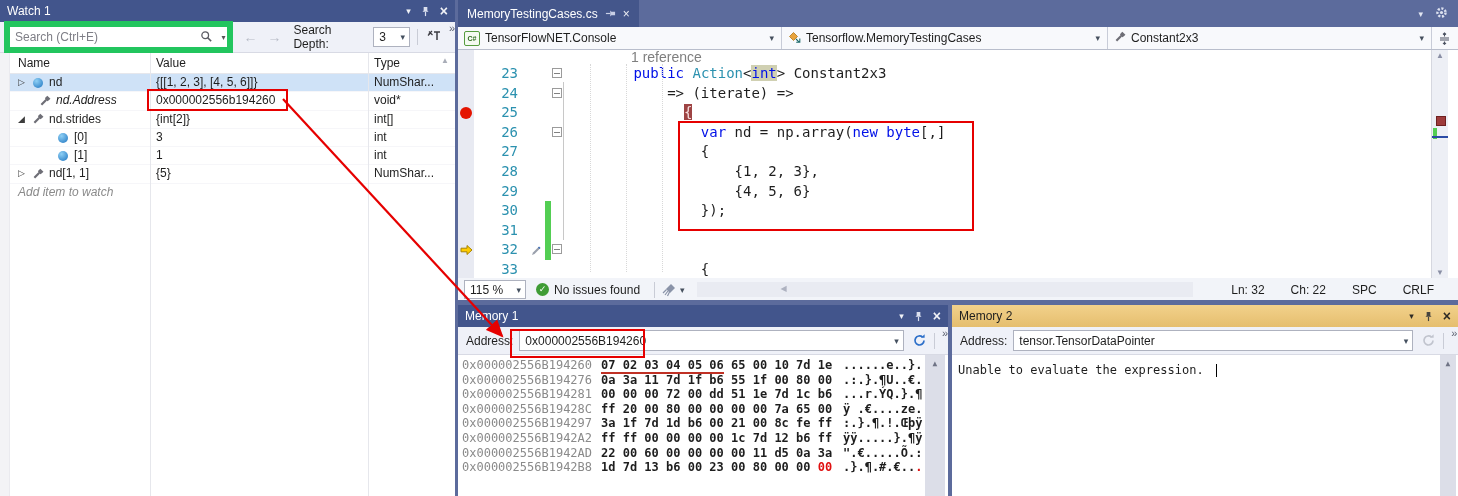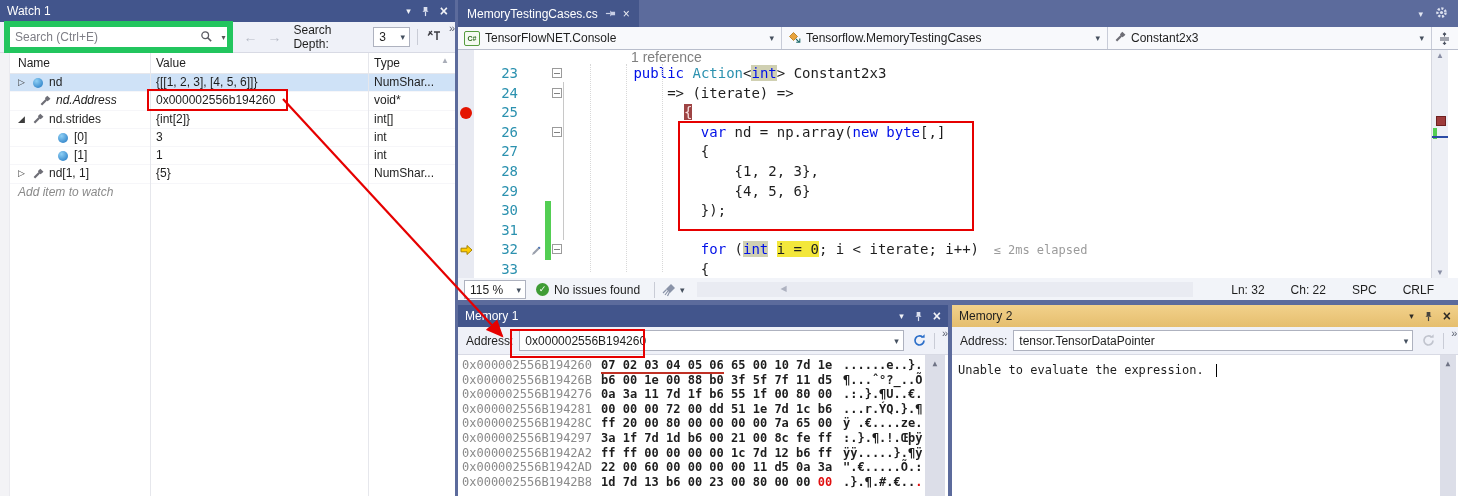--- a/index.html
+++ b/index.html
@@ -387,21 +387,20 @@
           <span class="c-bp">
             <svg width="13" height="12" viewBox="0 0 13 12">
               <path d="M1 4.2 h6 V1.5 L12 6 L7 10.5 V7.8 H1 z" fill="#FFCC00" stroke="#A88400" stroke-width="1"></path>
             </svg>
           </span>
           <span class="c-num">32</span>
           <span class="c-chg on"></span>
           <span class="c-fold">
             <span class="fold-box">–</span>
           </span>
-          <span class="c-code mono"><span class="seg p">                </span><span class="seg k">for</span><span class="seg p"> (</span><span class="seg khi">int</span><span class="seg p"> </span><span class="seg hy">i = 0</span><span class="seg p">; i &lt; iterate; i++)</span><span class="seg perf">  ≤ 2ms elapsed</span></span>
           <span class="pencil"><svg width="12" height="12" viewBox="0 0 12 12">
               <path d="M2 10 L3 7.5 L8.5 2 L10 3.5 L4.5 9 Z" fill="#9AA0AC"></path>
               <path d="M8.5 2 L10 3.5" stroke="#3E6DB5" stroke-width="1.6"></path>
             </svg></span>
         </div>
         <div class="c-line">
           <span class="c-bp"></span>
           <span class="c-num">33</span>
           <span class="c-chg"></span>
           <span class="c-fold"></span>
@@ -468,21 +467,20 @@
           <path d="M12 7.5 a4.5 4.5 0 1 1 -1.4-3.3" fill="none" stroke="#2C6FC9" stroke-width="1.7"></path>
           <path d="M12.6 1.2 v3.6 h-3.6 z" fill="#2C6FC9"></path>
         </svg>
       </span>
     <span class="vsep"></span>
     <span class="ovf" style="margin-left:0">»</span>
   </div>
   <div class="mcontent">
     <div>
         <div class="m-row"><span class="m-addr">0x000002556B194260</span><span class="m-bytes"><span class="ul">07 02 03 04 05 06</span><span> 65 00 10 7d 1e</span></span><span class="m-ascii"><span>......e..}.</span></span></div>
-        <div class="m-row"><span class="m-addr">0x000002556B19426B</span><span class="m-bytes"><span>b6 00 1e 00 88 b0 3f 5f 7f 11 d5</span></span><span class="m-ascii"><span>¶...ˆ°?_..Õ</span></span></div>
         <div class="m-row"><span class="m-addr">0x000002556B194276</span><span class="m-bytes"><span>0a 3a 11 7d 1f b6 55 1f 00 80 00</span></span><span class="m-ascii"><span>.:.}.¶U..€.</span></span></div>
         <div class="m-row"><span class="m-addr">0x000002556B194281</span><span class="m-bytes"><span>00 00 00 72 00 dd 51 1e 7d 1c b6</span></span><span class="m-ascii"><span>...r.ÝQ.}.¶</span></span></div>
         <div class="m-row"><span class="m-addr">0x000002556B19428C</span><span class="m-bytes"><span>ff 20 00 80 00 00 00 00 7a 65 00</span></span><span class="m-ascii"><span>ÿ .€....ze.</span></span></div>
         <div class="m-row"><span class="m-addr">0x000002556B194297</span><span class="m-bytes"><span>3a 1f 7d 1d b6 00 21 00 8c fe ff</span></span><span class="m-ascii"><span>:.}.¶.!.Œþÿ</span></span></div>
         <div class="m-row"><span class="m-addr">0x000002556B1942A2</span><span class="m-bytes"><span>ff ff 00 00 00 00 1c 7d 12 b6 ff</span></span><span class="m-ascii"><span>ÿÿ.....}.¶ÿ</span></span></div>
         <div class="m-row"><span class="m-addr">0x000002556B1942AD</span><span class="m-bytes"><span>22 00 60 00 00 00 00 11 d5 0a 3a</span></span><span class="m-ascii"><span>".€.....Õ.:</span></span></div>
         <div class="m-row"><span class="m-addr">0x000002556B1942B8</span><span class="m-bytes"><span>1d 7d 13 b6 00 23 00 80 00 00 </span><span class="red">00</span></span><span class="m-ascii"><span>.}.¶.#.€..</span><span class="red">.</span></span></div>
       </div>
     <div class="memscroll" style="right:3px;width:20px">
       <span class="ar">▲</span>

